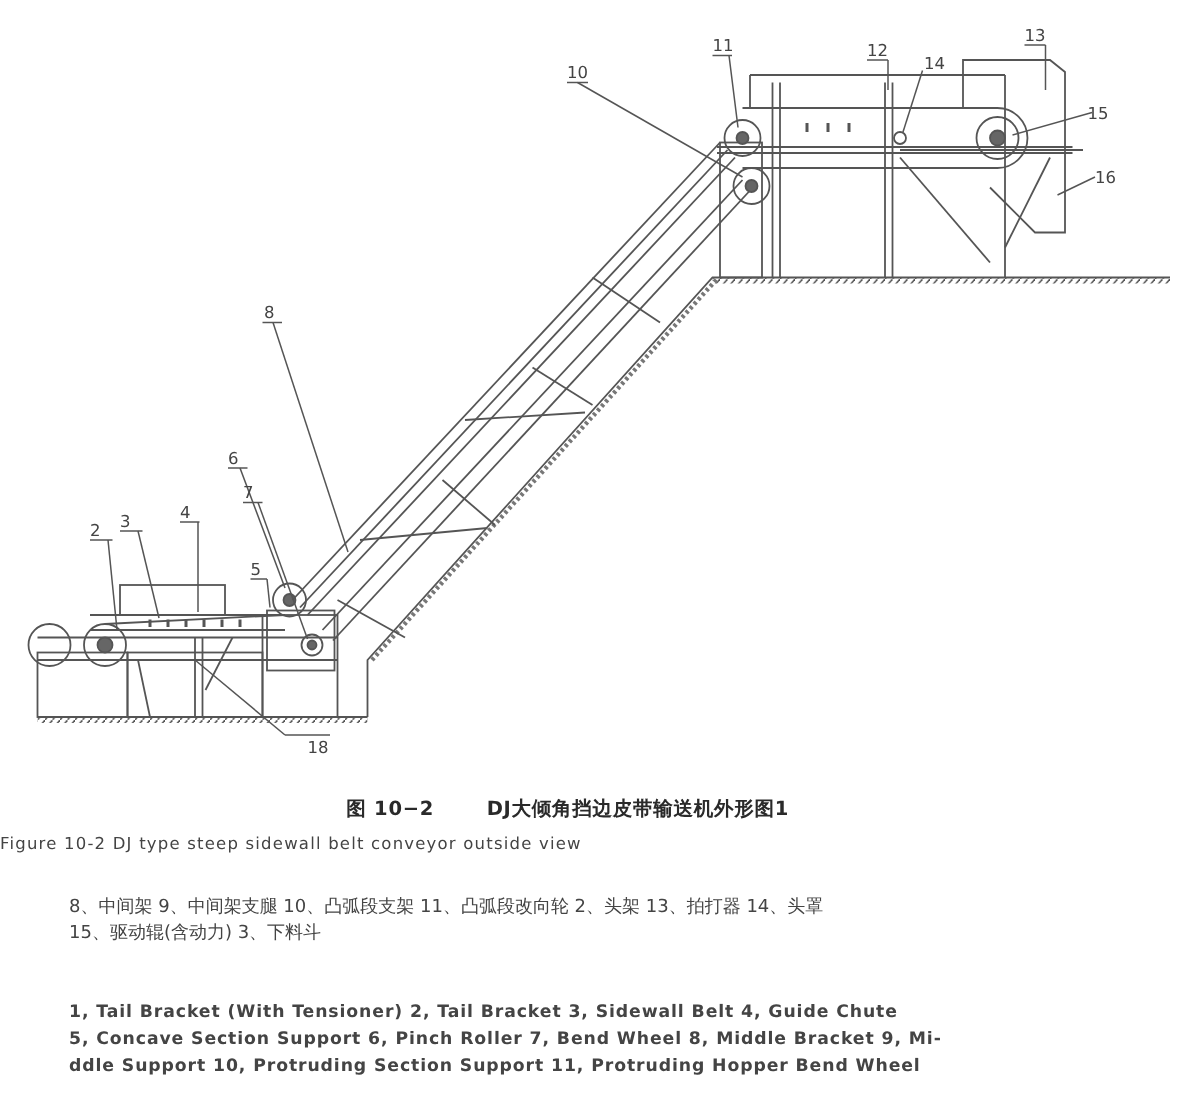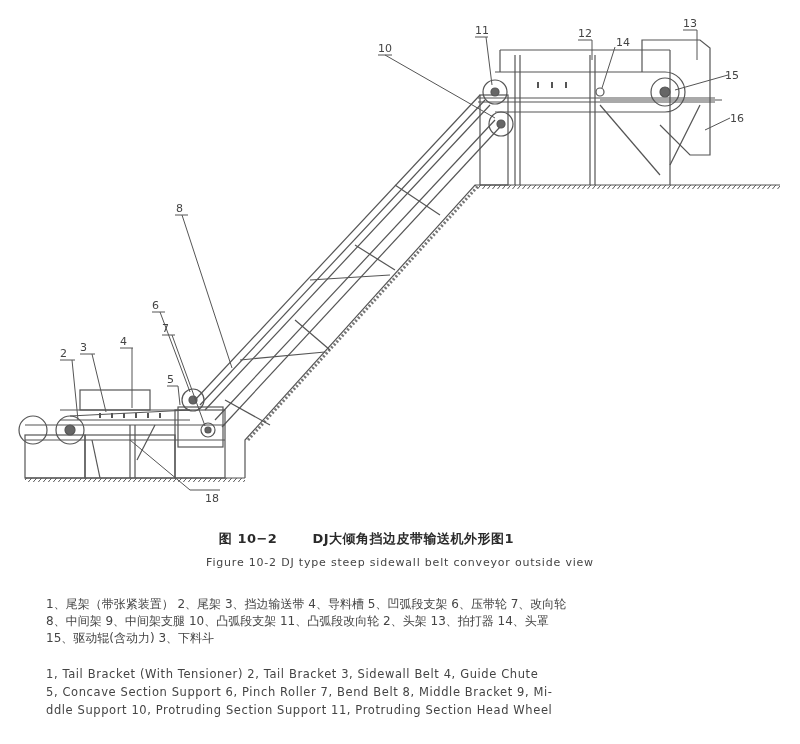--- a/index.html
+++ b/index.html
@@ -1,23 +1,23 @@
 <!DOCTYPE html>
 <html><head>
 <meta charset="utf-8">
 <style>
   html, body { margin:0; padding:0; background:#ffffff; }
   body { width:800px; height:744px; position:relative; overflow:hidden; font-family:"DejaVu Sans", sans-serif; color:#333; }
   #diagram { position:absolute; left:0; top:0; width:800px; height:520px; }
   .lbl { font-family:"DejaVu Sans", sans-serif; font-size:11px; fill:#444; }
-  .cap-cn { position:absolute; left:0; width:733px; top:530px; text-align:center; font-size:13px; font-weight:bold; color:#2a2a2a; letter-spacing:0.5px; }
+  .cap-cn { position:absolute; left:12px; width:733px; top:530px; text-align:center; font-size:13px; font-weight:bold; color:#2a2a2a; letter-spacing:0.5px; }
   .cap-cn .fig { margin-right:30px; }
-  .cap-en { position:absolute; left:0; width:800px; top:556px; text-align:center; font-size:11px; color:#444; letter-spacing:0.8px; }
+  .cap-en { position:absolute; left:0; width:800px; top:556px; text-align:left; font-size:11px; color:#444; letter-spacing:0.8px; }
   .legend-cn { position:absolute; left:46px; top:596px; width:720px; font-size:12px; color:#444; line-height:17px; }
-  .legend-en { position:absolute; left:46px; top:665px; width:720px; font-size:11.5px; color:#444; line-height:18px; letter-spacing:0.6px; }
+  .legend-en { position:absolute; left:46px; top:665px; width:720px; font-size:11.5px; color:#444; line-height:18px; letter-spacing:0.6px;font-weight:bold; }
 </style>
 </head>
 <body>
 
 <svg id="diagram" viewBox="0 0 800 520" xmlns="http://www.w3.org/2000/svg">
   <defs>
     <pattern id="hatch" width="5" height="6" patternUnits="userSpaceOnUse">
       <line x1="0" y1="6" x2="5" y2="0" stroke="#555" stroke-width="1"></line>
     </pattern>
   </defs>
@@ -156,22 +156,21 @@
   </g>
 </svg>
 
 <div class="cap-cn">
   <span class="fig">图 10−2</span>
   <span>DJ大倾角挡边皮带输送机外形图1</span>
 </div>
 <div class="cap-en">Figure 10-2 DJ type steep sidewall belt conveyor outside view</div>
 
 <div class="legend-cn">
-  <div>1、尾架（带张紧装置）  2、尾架  3、挡边输送带  4、导料槽  5、凹弧段支架  6、压带轮  7、改向轮</div>
   <div>8、中间架  9、中间架支腿  10、凸弧段支架  11、凸弧段改向轮  2、头架  13、拍打器  14、头罩</div>
   <div>15、驱动辊(含动力)  3、下料斗</div>
 </div>
 
 <div class="legend-en">
   <div>1, Tail Bracket (With Tensioner)  2, Tail Bracket  3, Sidewall Belt  4, Guide Chute</div>
-  <div>5, Concave Section Support  6, Pinch Roller  7, Bend Belt  8, Middle Bracket  9, Mi-</div>
-  <div>ddle Support  10, Protruding Section Support  11, Protruding Section Head Wheel</div>
+  <div>5, Concave Section Support  6, Pinch Roller  7, Bend Wheel  8, Middle Bracket  9, Mi-</div>
+  <div>ddle Support  10, Protruding Section Support  11, Protruding Hopper Bend Wheel</div>
 </div>
 
 </body></html>

